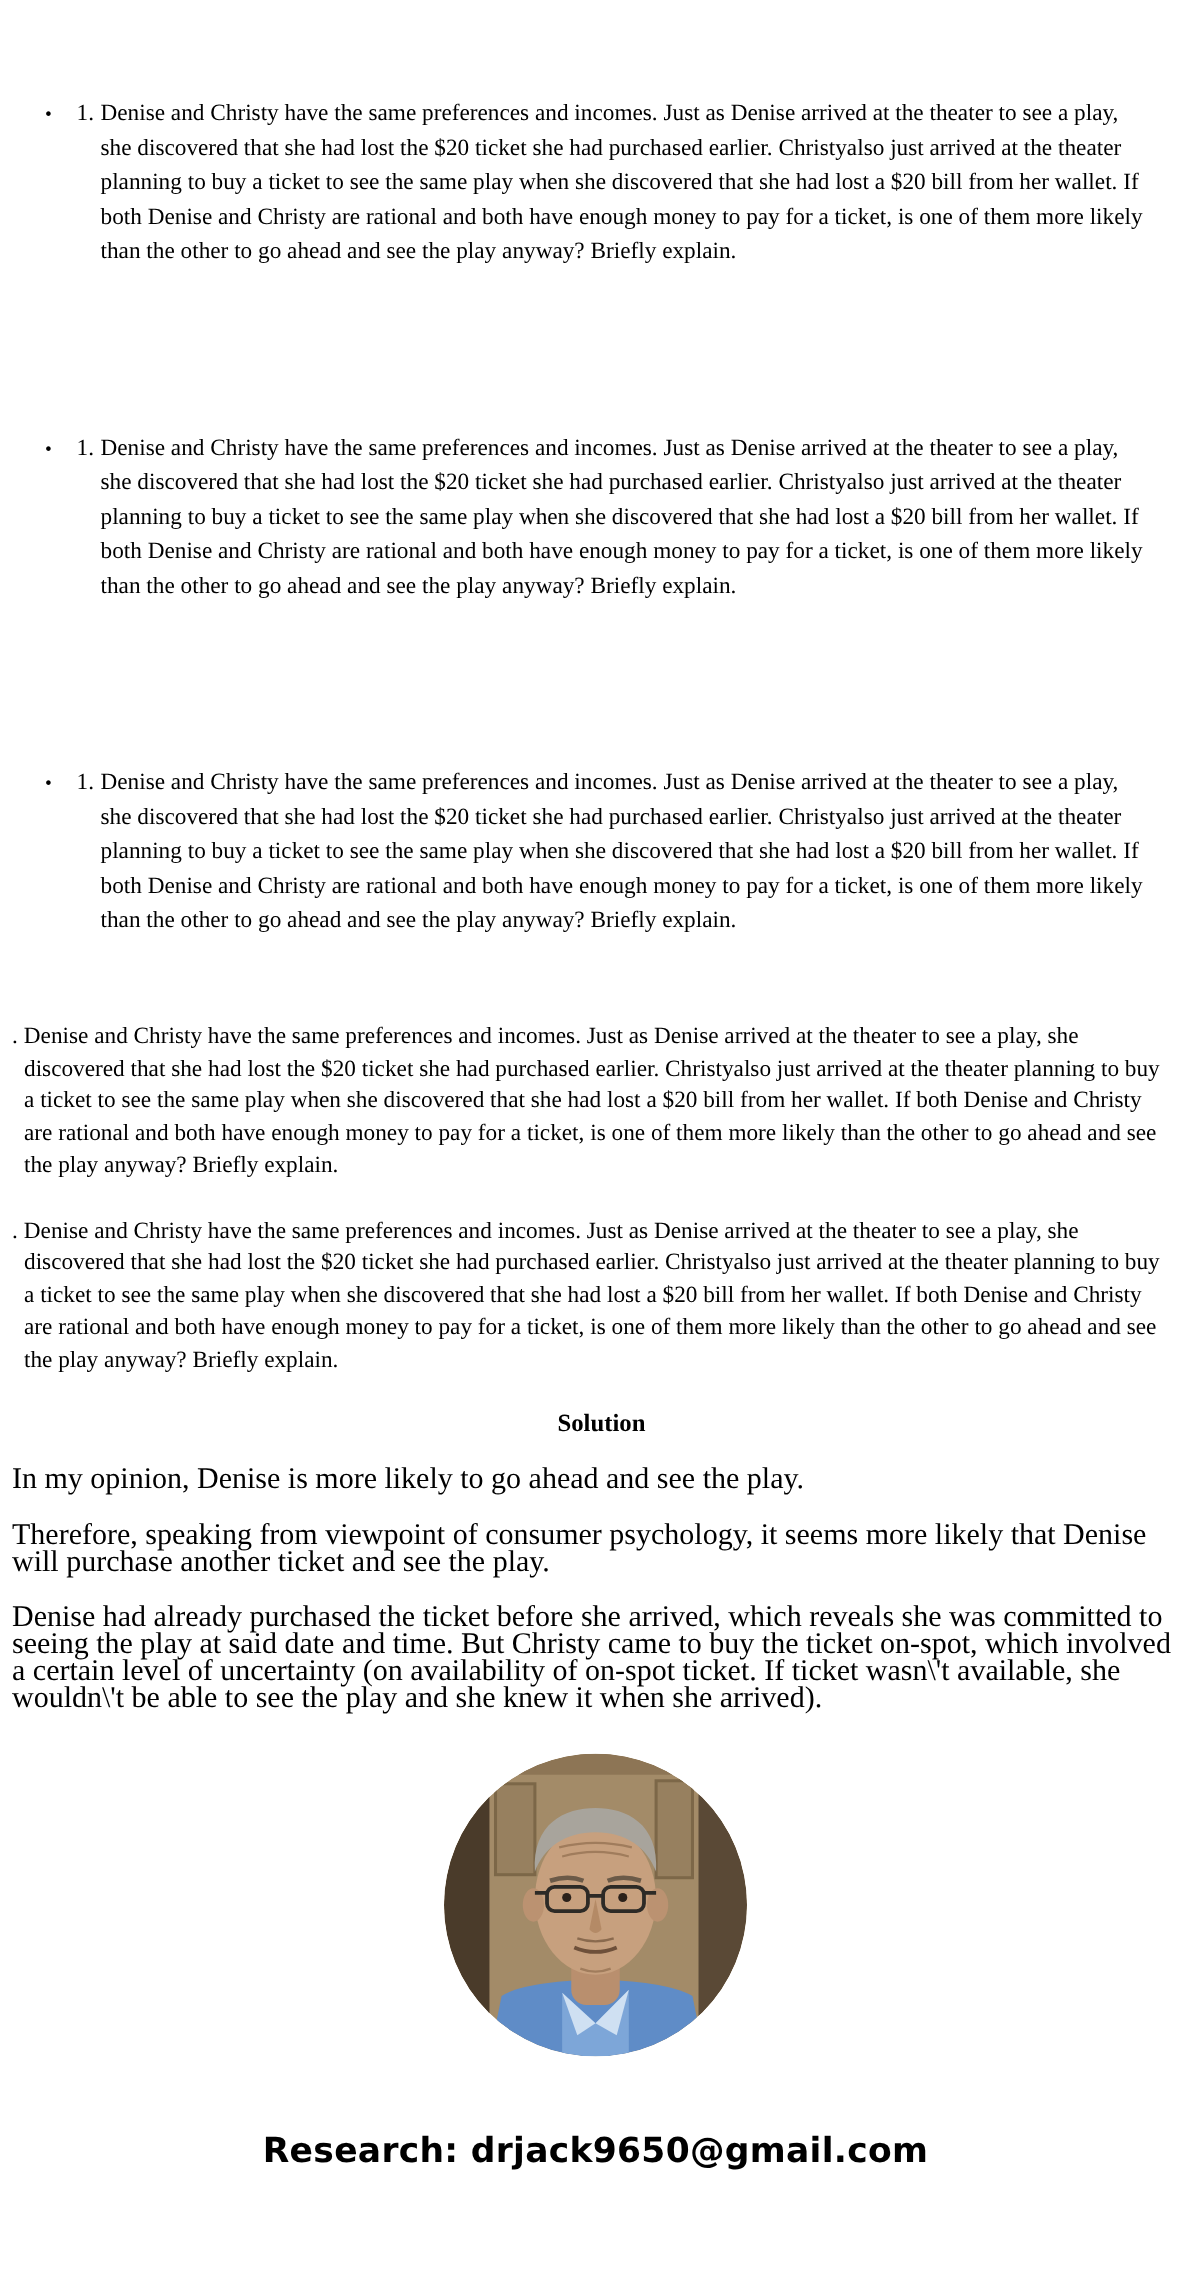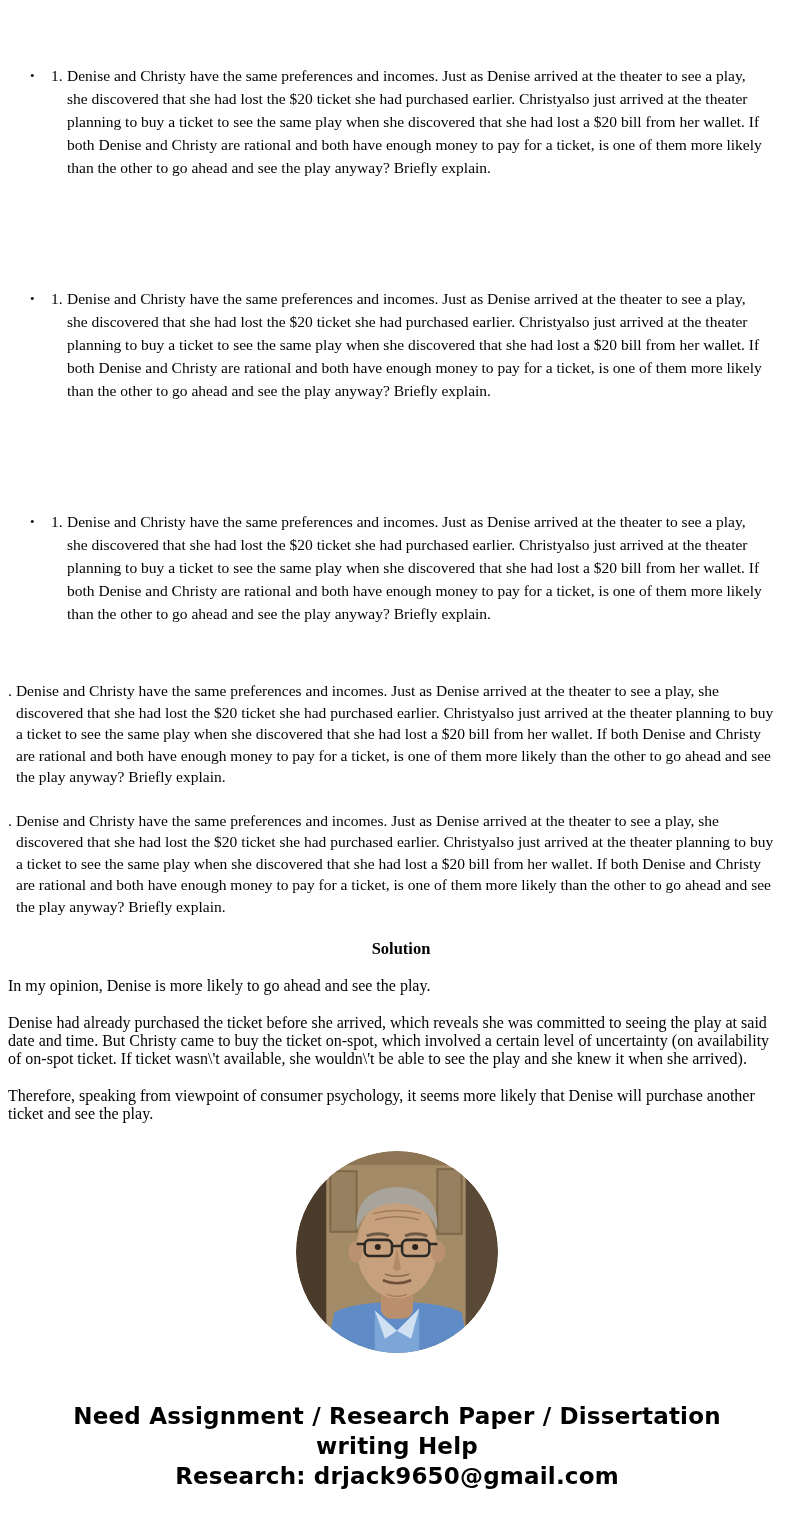--- a/index.html
+++ b/index.html
@@ -60,21 +60,21 @@
   
   .sol-head {
     font-size: 16.5px;
     font-weight: bold;
     margin: 6px 0 18px 8px;
     text-align: center;
   }
   .sol-para {
     width: 778px;
     margin-left: 8px;
-    font-size: 16px;
+    font-size: 20px;
     line-height: 18px;
     margin-bottom: 19px;
   }
 
   
   .avatar-wrap {
     width: 202px;
     height: 202px;
     margin: 28px auto 0 auto;
     border-radius: 50%;
@@ -116,22 +116,22 @@
     <span class="num">1.</span>
     <p class="q-text"><span>Denise and Christy have the same preferences and incomes. Just as Denise arrived at the theater to see a play, she discovered that she had lost the $20 ticket she had purchased earlier.  Christyalso just arrived at the theater planning to buy a ticket to see the same play when she discovered that she had lost a $20 bill from her wallet. If both Denise and Christy are rational and both have enough money to pay for a ticket, is one of them more </span><span class="u">likely</span><span> than the other to go ahead and see the play anyway? Briefly explain.</span></p>
   </div>
 
   <p class="q-para"><span class="marker">.</span><span>Denise and Christy have the same preferences and incomes. Just as Denise arrived at the theater to see a play, she discovered that she had lost the $20 ticket she had purchased earlier.  Christyalso just arrived at the theater planning to buy a ticket to see the same play when she discovered that she had lost a $20 bill from her wallet. If both Denise and Christy are rational and both have enough money to pay for a ticket, is one of them more </span><span class="u">likely</span><span> than the other to go ahead and see the play anyway? Briefly explain.</span></p>
 
   <p class="q-para"><span class="marker">.</span><span>Denise and Christy have the same preferences and incomes. Just as Denise arrived at the theater to see a play, she discovered that she had lost the $20 ticket she had purchased earlier.  Christyalso just arrived at the theater planning to buy a ticket to see the same play when she discovered that she had lost a $20 bill from her wallet. If both Denise and Christy are rational and both have enough money to pay for a ticket, is one of them more </span><span class="u">likely</span><span> than the other to go ahead and see the play anyway? Briefly explain.</span></p>
 
   <h3 class="sol-head">Solution</h3>
   <p class="sol-para">In my opinion, Denise is more likely to go ahead and see the play.</p>
+  <p class="sol-para">Therefore, speaking from viewpoint of consumer psychology, it seems more likely that Denise will purchase another ticket and see the play.</p>
   <p class="sol-para">Denise had already purchased the ticket before she arrived, which reveals she was committed to seeing the play at said date and time. But Christy came to buy the ticket on-spot, which involved a certain level of uncertainty (on availability of on-spot ticket. If ticket wasn\'t available, she wouldn\'t be able to see the play and she knew it when she arrived).</p>
-  <p class="sol-para">Therefore, speaking from viewpoint of consumer psychology, it seems more likely that Denise will purchase another ticket and see the play.</p>
 
   <div class="avatar-wrap">
     <svg viewBox="0 0 200 200" xmlns="http://www.w3.org/2000/svg">
       <defs>
         <clipPath id="circleClip">
             <circle cx="100" cy="100" r="100"></circle>
           </clipPath>
       </defs>
       <g clip-path="url(#circleClip)">
 
@@ -175,17 +175,16 @@
 
         <path d="M 86 128 Q 100 134 114 128" stroke="#6e503a" stroke-width="2.5" fill="none"></path>
         <path d="M 88 122 Q 100 126 112 122" stroke="#8a6a4e" stroke-width="1.5" fill="none"></path>
 
         <path d="M 90 142 Q 100 146 110 142" stroke="#a07c5c" stroke-width="1.5" fill="none"></path>
       </g>
     </svg>
   </div>
 
   <div class="footer">
-    <div>Need Assignment / Research Paper / Dissertation writing Help</div>
     <div>Research: drjack9650@gmail.com</div>
   </div>
 
 </div>
 
 </body></html>

